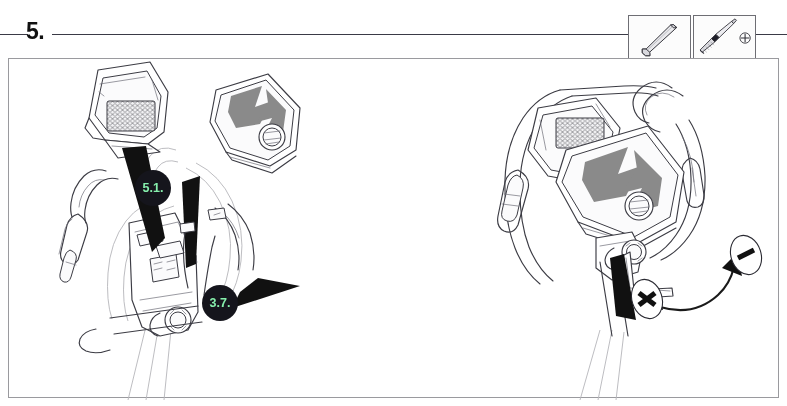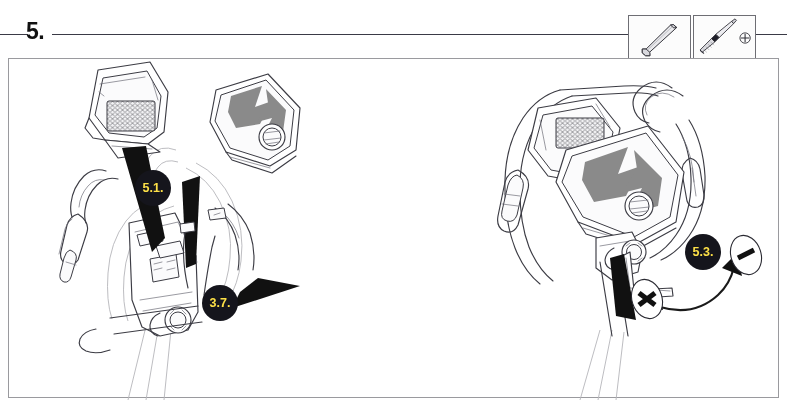--- a/index.html
+++ b/index.html
@@ -43,21 +43,21 @@
   .frame{
     position:absolute;left:8px;top:58px;width:771px;height:340px;
     border:1px solid #9a9a9e;box-sizing:border-box;background:#fff;
   }
   .art{position:absolute;left:0;top:0;width:787px;height:406px;pointer-events:none;}
   .art svg{position:absolute;left:0;top:0;width:787px;height:406px;}
 
   
   .badge{
     position:absolute;border-radius:50%;
-    background:#15151c;color:#fde047;
+    background:#15151c;color:#86efac;
     display:flex;align-items:center;justify-content:center;
     font-size:12.5px;font-weight:bold;letter-spacing:0px;
     box-shadow:none;
   }
   .badge.b51{left:135px;top:170px;width:36px;height:36px;}
   .badge.b52{left:202px;top:285px;width:36px;height:36px;}
   .badge.b53{left:685px;top:234px;width:36px;height:36px;}
 </style>
 </head>
 <body>
@@ -302,17 +302,14 @@
       </g>
     </svg>
   </div>
 
   <div class="badge b51">
     <span>5.1.</span>
   </div>
   <div class="badge b52">
     <span>3.7.</span>
   </div>
-  <div class="badge b53">
-    <span>5.3.</span>
-  </div>
 
 </div>
 
 </body></html>

